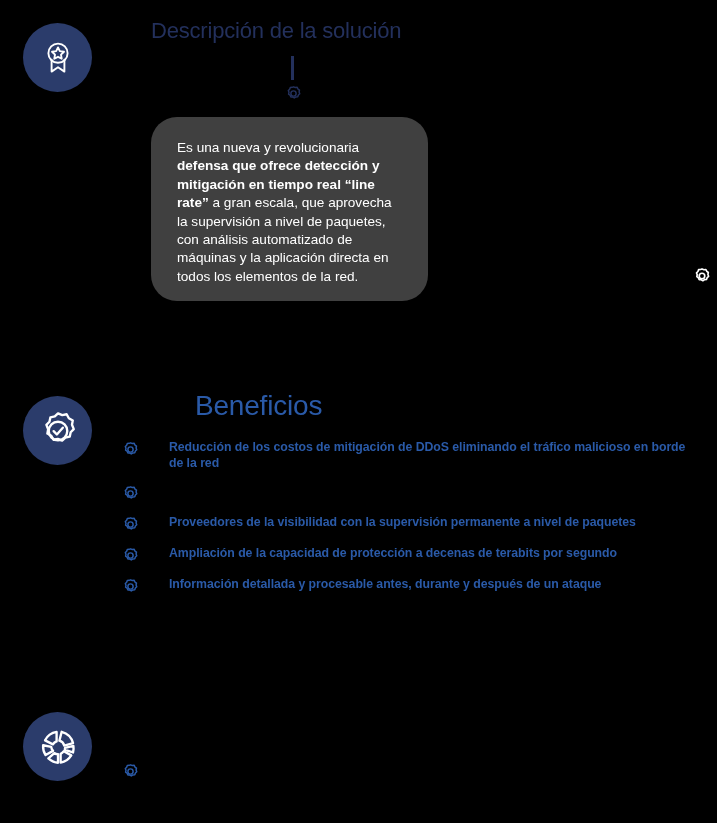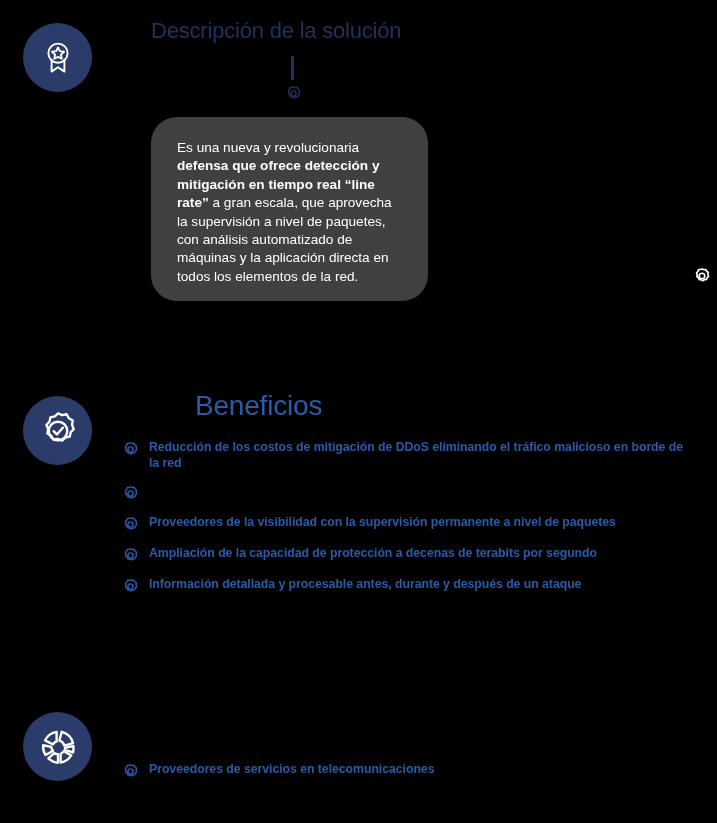--- a/index.html
+++ b/index.html
@@ -127,20 +127,21 @@
     left: 122px;
     width: 578px;
   }
   .bullets-beneficios { top: 440px; }
   .bullets-aplicaciones { top: 762px; }
 
   .bullet-row {
     display: flex;
     align-items: flex-start;
     margin-bottom: 13px;
+    gap: 20px;
   }
   .bullet-icon {
     flex: 0 0 auto;
     width: 17px;
     height: 17px;
     margin-top: 1px;
     margin-right: 10px;
   }
   .bullet-label {
     font-size: 12.3px;
@@ -271,17 +272,16 @@
 
 
   <div class="bullets bullets-aplicaciones">
     <div class="bullet-row">
       <span class="bullet-icon">
         <svg width="17" height="17" viewBox="0 0 24 24" fill="none" stroke="#2a5aa8" stroke-width="2.1" stroke-linejoin="round" stroke-linecap="round">
           <path d="M12 2.6 l2.6 1.0 2.6 -0.3 1.1 2.4 2.1 1.6 -0.5 2.6 0.9 2.5 -1.9 1.8 -0.9 2.5 -2.6 0.2 -2.2 1.4 -2.3 -1.3 -2.6 -0.1 -1.1 -2.4 -2.1 -1.6 0.5 -2.6 -0.9 -2.5 1.9 -1.8 0.9 -2.5 2.6 -0.2 Z"></path>
           <circle cx="12" cy="12" r="3.7"></circle>
         </svg>
       </span>
-      <span class="bullet-label">Proveedores de servicios en telecomunicaciones</span>
     </div>
   </div>
 
 </div>
 
 </body></html>

